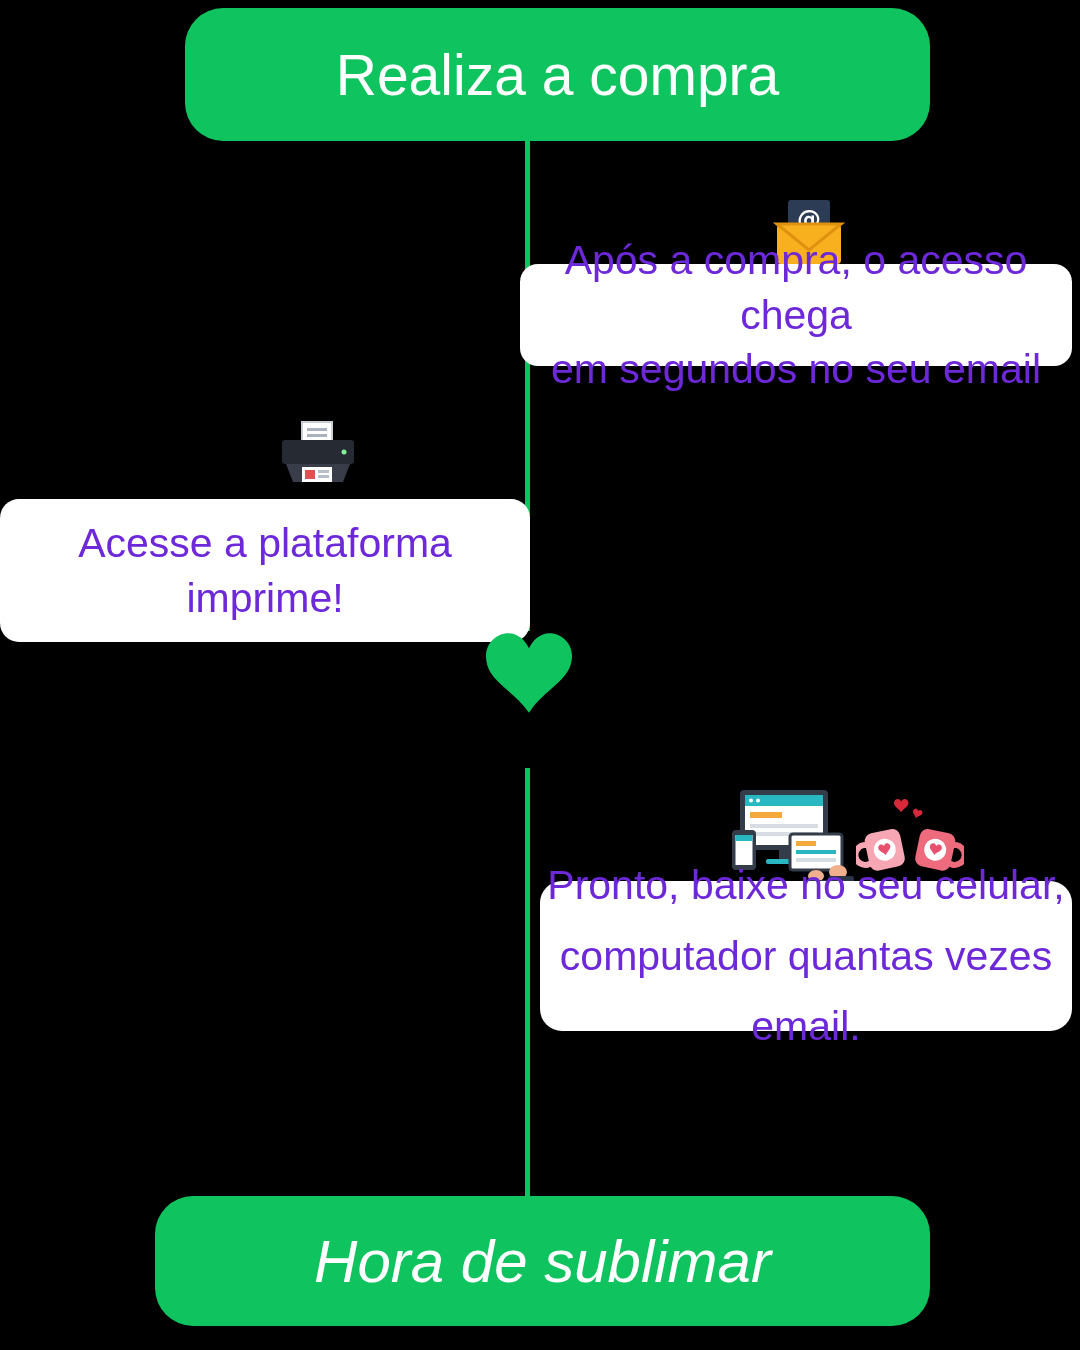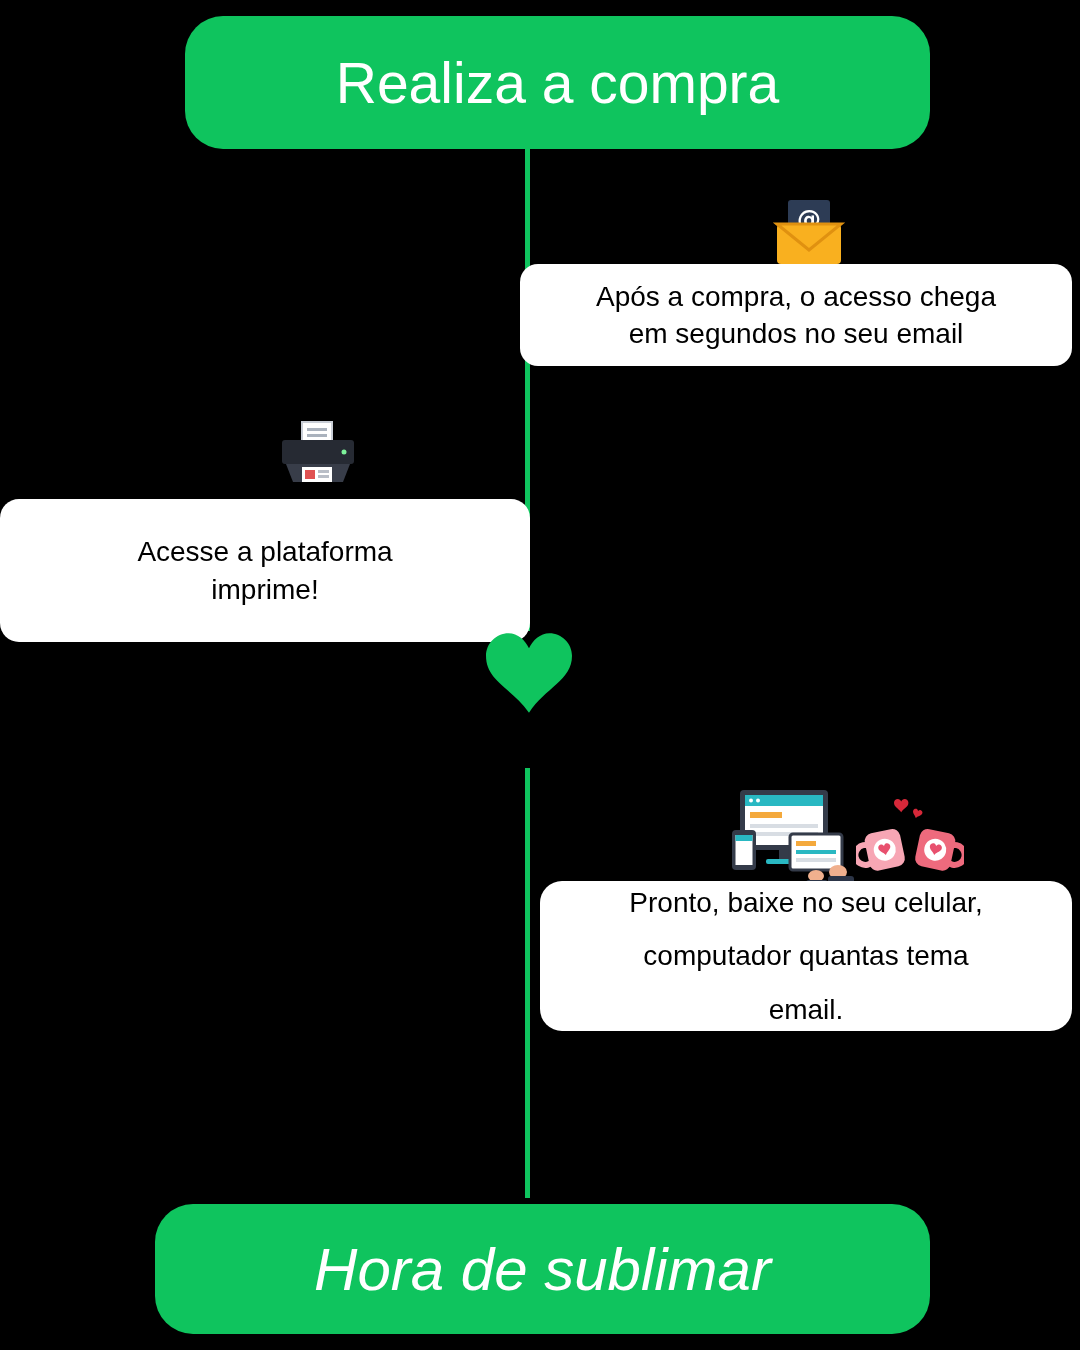--- a/index.html
+++ b/index.html
@@ -8,33 +8,32 @@
     width:1080px; height:1350px; position:relative;
     font-family:"Liberation Sans", sans-serif;
     overflow:hidden;
   }
   .canvas { position:absolute; top:0; left:0; width:1080px; height:1350px; background:#000; }
 
   .node {
     position:absolute; background:#0FC45E; color:#fff;
     display:flex; align-items:center; justify-content:center;
     text-align:center;
-    margin-top:8px;
   }
   .node-start { left:185px; top:8px;    width:745px; height:133px; border-radius:38px; font-size:57px; }
   .node-end   { left:155px; top:1196px; width:775px; height:130px; border-radius:38px; font-size:60px;font-style:italic; }
 
   .vline { position:absolute; left:525px; width:5px; background:#0FC45E; }
   .vline-top    { top:141px; height:490px; }
   .vline-bottom { top:768px; height:430px; }
 
   .card {
-    position:absolute; background:#fff; color:#000000;
+    position:absolute; background:#fff; color:#6d28d9;
     display:flex; flex-direction:column; align-items:center; justify-content:center;
-    text-align:center; font-size:28px; line-height:1.33;
+    text-align:center; font-size:41px; line-height:1.33;
   }
   .card-email    { left:520px; top:264px; width:552px; height:102px; border-radius:18px; }
   .card-platform { left:0;     top:499px; width:530px; height:143px; border-radius:19px; }
   .card-download { left:540px; top:881px; width:532px; height:150px; border-radius:22px;gap:16px; }
 
   .icon { position:absolute; }
   .icon-email   { left:772px; top:198px; width:74px;  height:70px; }
   .icon-printer { left:276px; top:420px; width:84px;  height:80px; }
   .icon-devices { left:730px; top:786px; width:124px; height:100px; }
   .icon-mugs    { left:856px; top:798px; width:108px; height:88px; }
@@ -133,21 +132,21 @@
       <g transform="rotate(12 80 52)">
         <circle cx="99" cy="52" r="10" fill="none" stroke="#EE6A7D" stroke-width="6"></circle>
         <rect x="61" y="32" width="36" height="38" rx="8" fill="#EE6A7D"></rect>
         <circle cx="79" cy="51" r="11" fill="#FFFFFF"></circle>
         <use href="#mh" transform="translate(73,45) scale(0.38)" fill="#E8506E"></use>
       </g>
     </svg>
   </div>
   <div class="card card-download">
     <div>Pronto, baixe no seu celular,</div>
-    <div>computador quantas tema</div>
+    <div>computador quantas vezes</div>
     <div>email.</div>
   </div>
 
   <div class="node node-end">
     <span>Hora de sublimar</span>
   </div>
 
 </div>
 
 </body></html>

